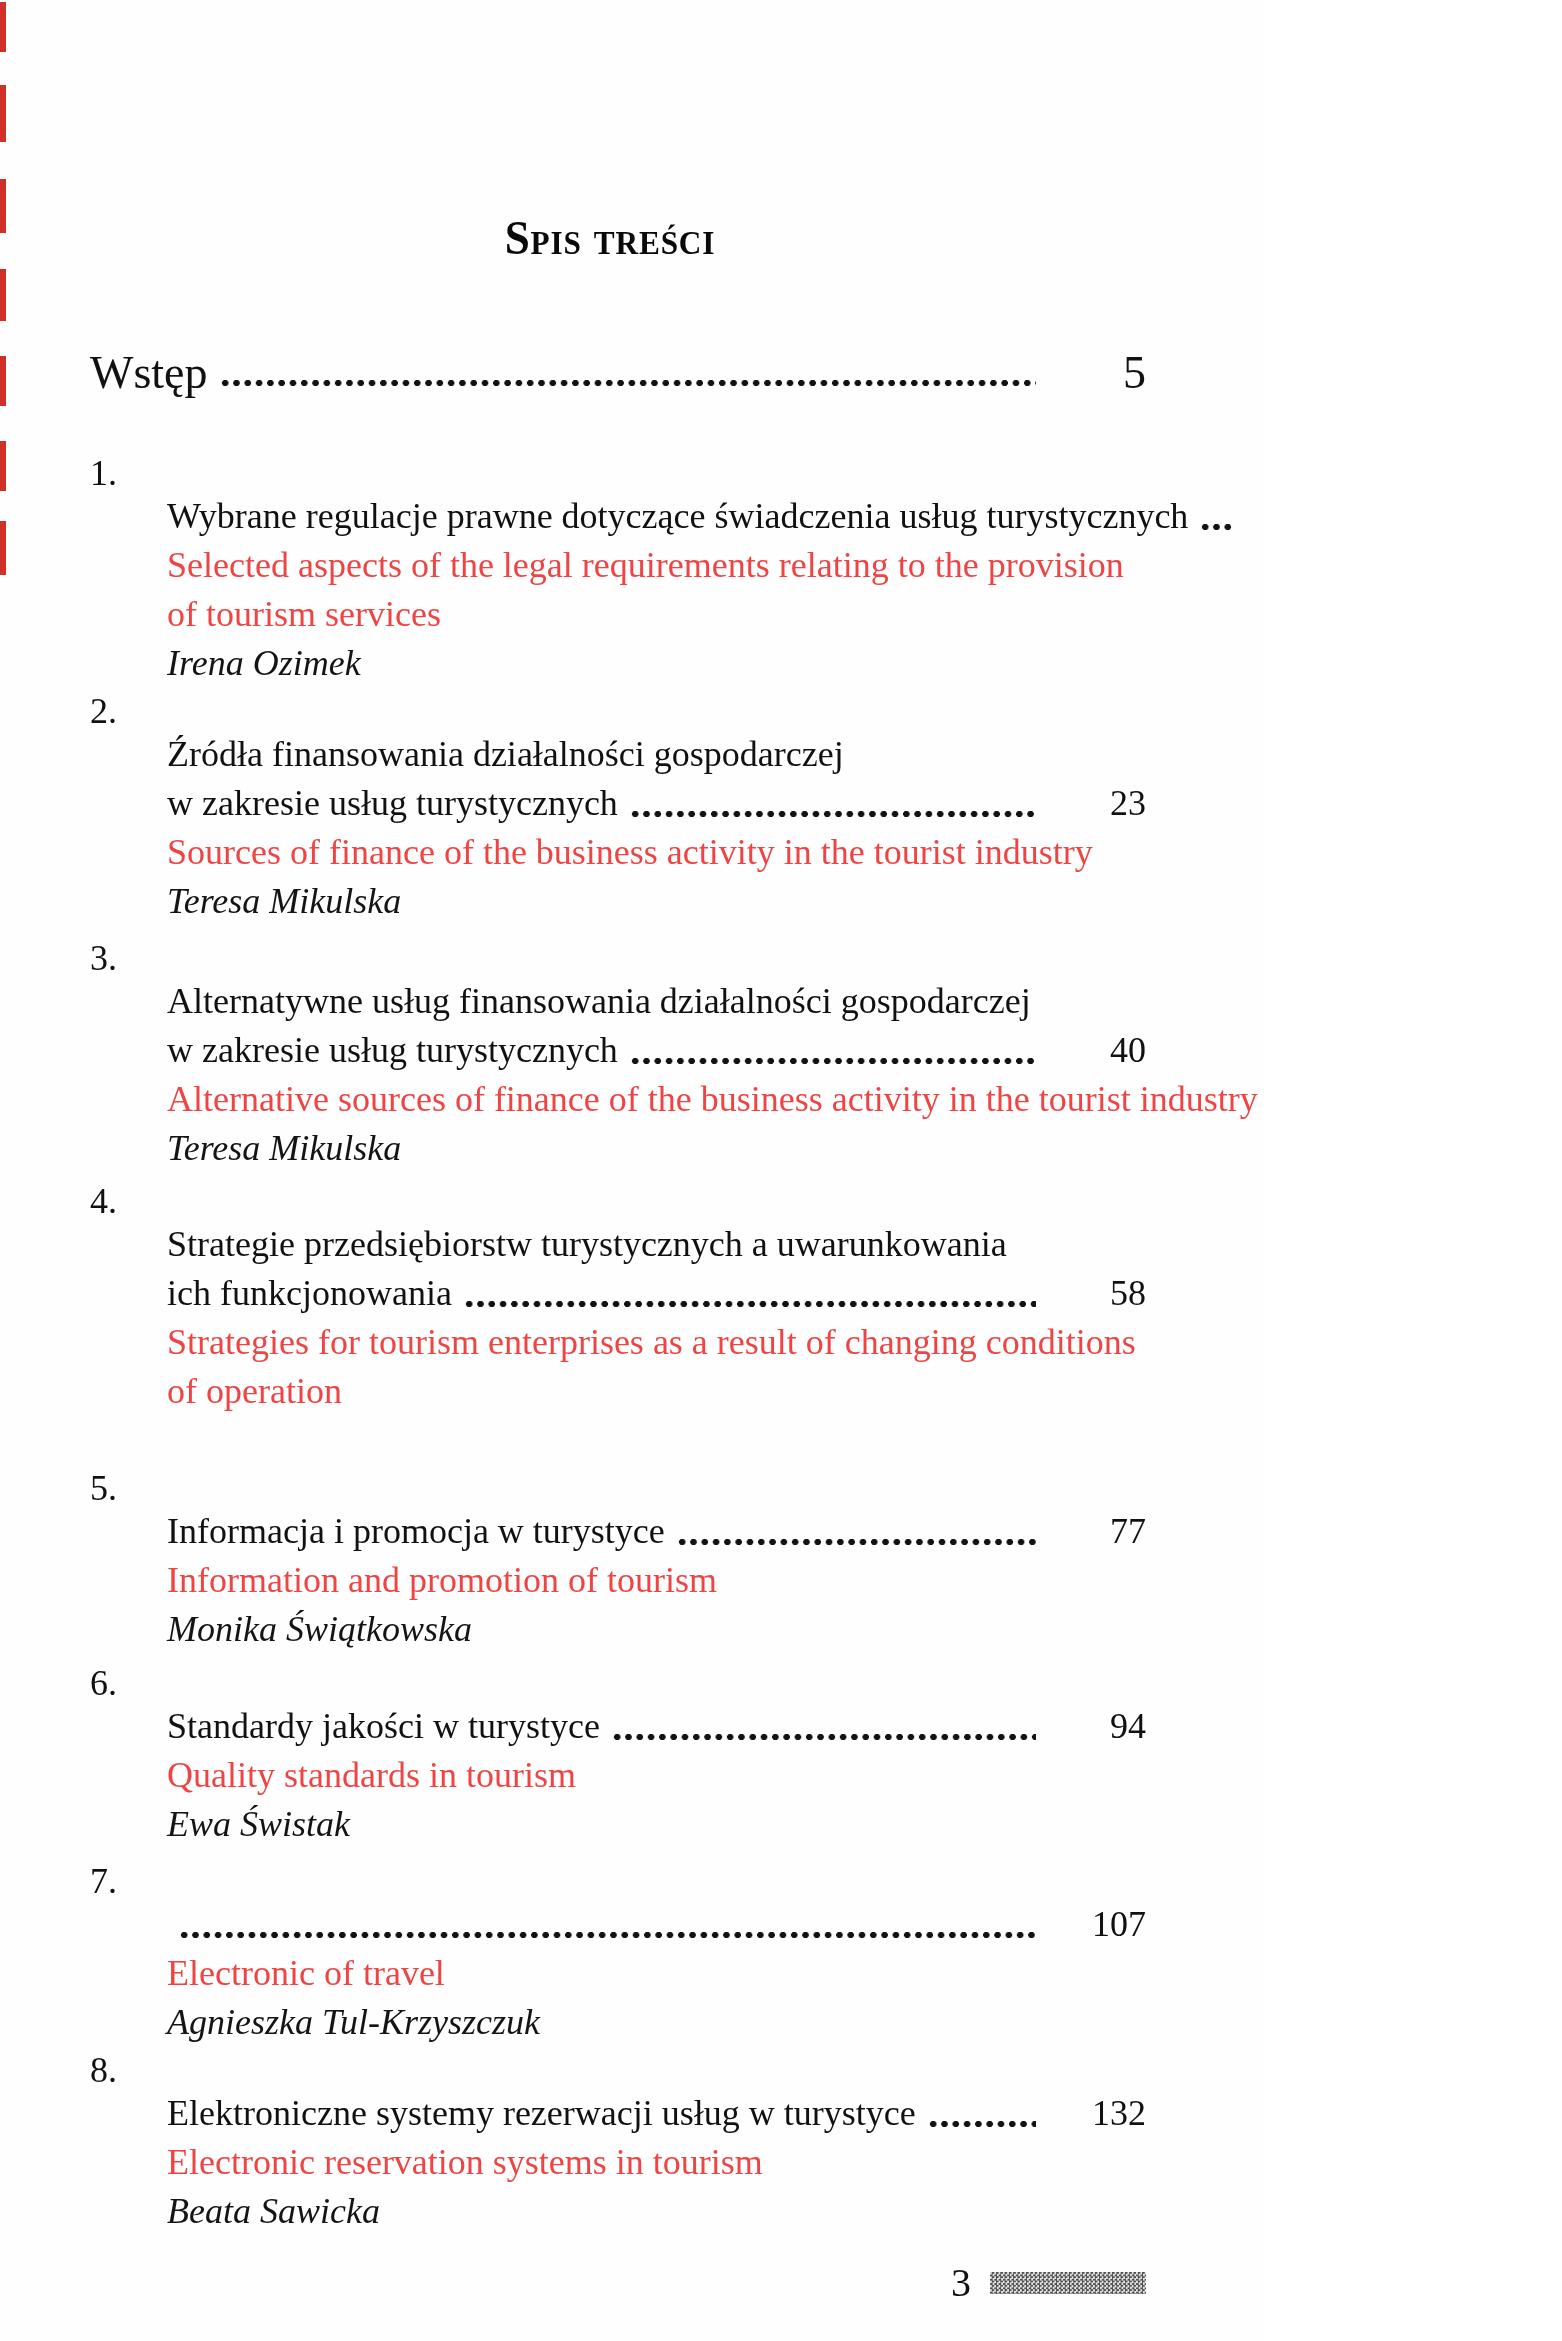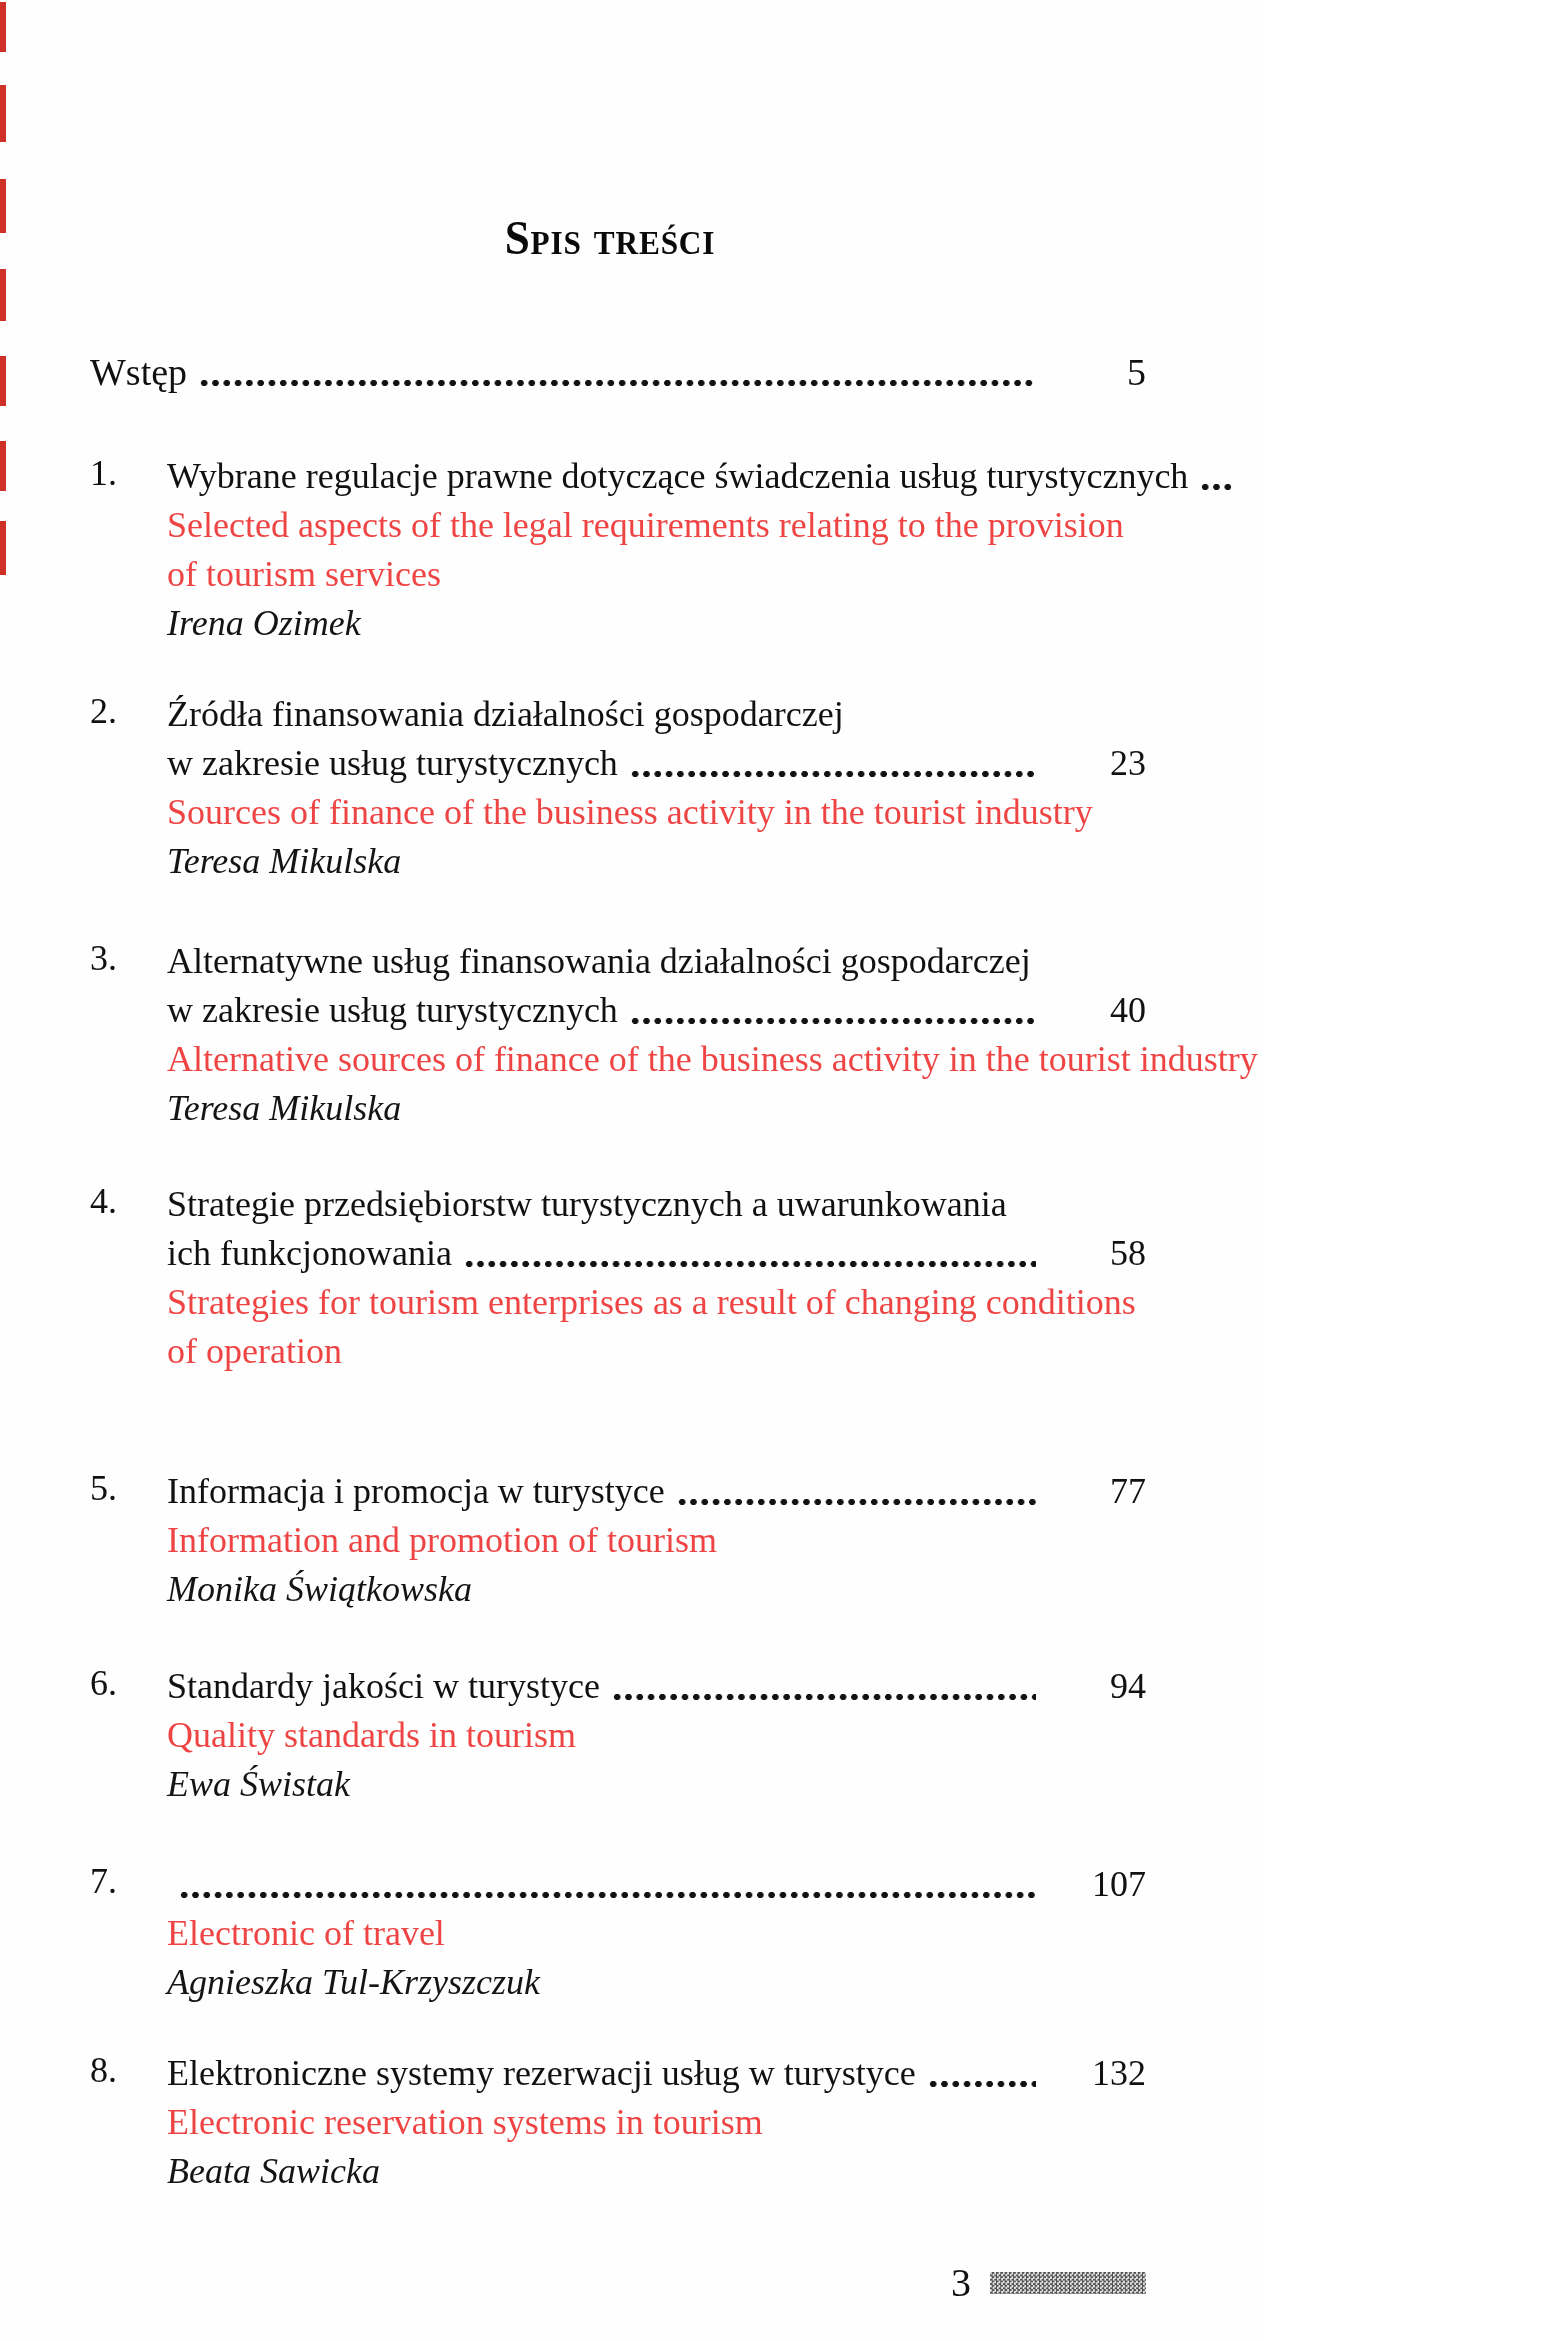--- a/index.html
+++ b/index.html
@@ -27,25 +27,25 @@
     font-size:49px;font-weight:bold;
     font-variant:small-caps;
     letter-spacing:0.9px;
     color:#0a0a0a;
     transform:scaleX(0.92);
   }
 
   .toc{position:absolute;left:90px;right:117px;top:0;}
 
   .row{position:absolute;left:0;right:0;display:flex;}
-  .wstep-row{top:348px;font-size:38px;}
+  .wstep-row{top:348px;font-size:46px;}
 
   .entry{position:absolute;left:0;right:0;display:flex;align-items:flex-start;font-size:36px;}
   .num{flex:none;width:77px;}
-  .body{flex:1;min-width:0;}
+  .body{flex:1;min-width:0;margin-top:40px;}
   .line{display:flex;height:49px;line-height:49px;white-space:nowrap;}
   .line .t{flex:none;}
   .leader{
     flex:1;align-self:flex-end;
     height:12px;margin:0 14px 7.8px 12px;
     background:radial-gradient(circle at 5.2px 6px,#121212 2.9px,rgba(0,0,0,0) 3.5px);
     background-size:11.3px 12px;background-repeat:repeat-x;
     min-width:35px;
   }
   .pg{flex:none;width:96px;text-align:right;}

